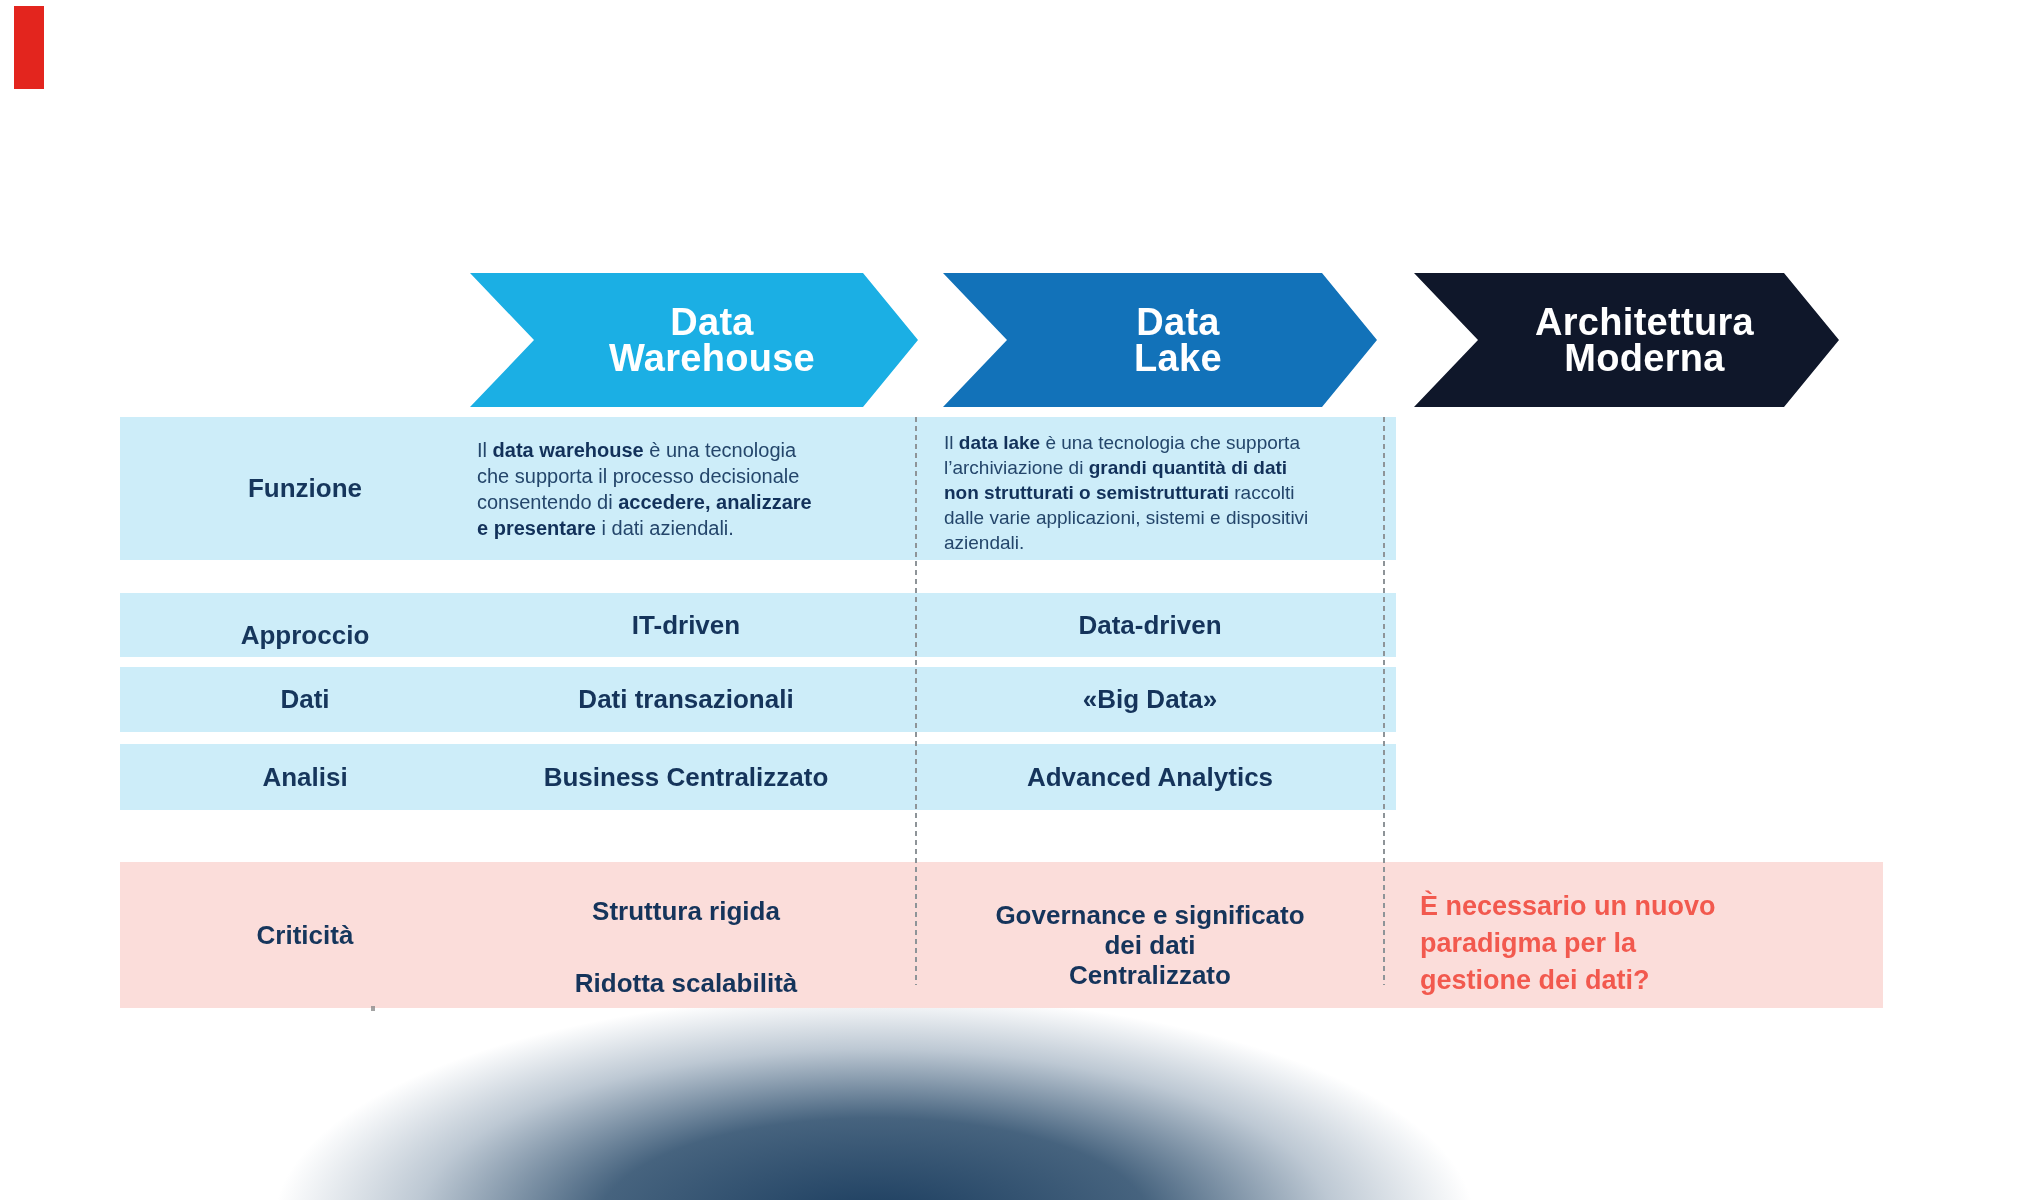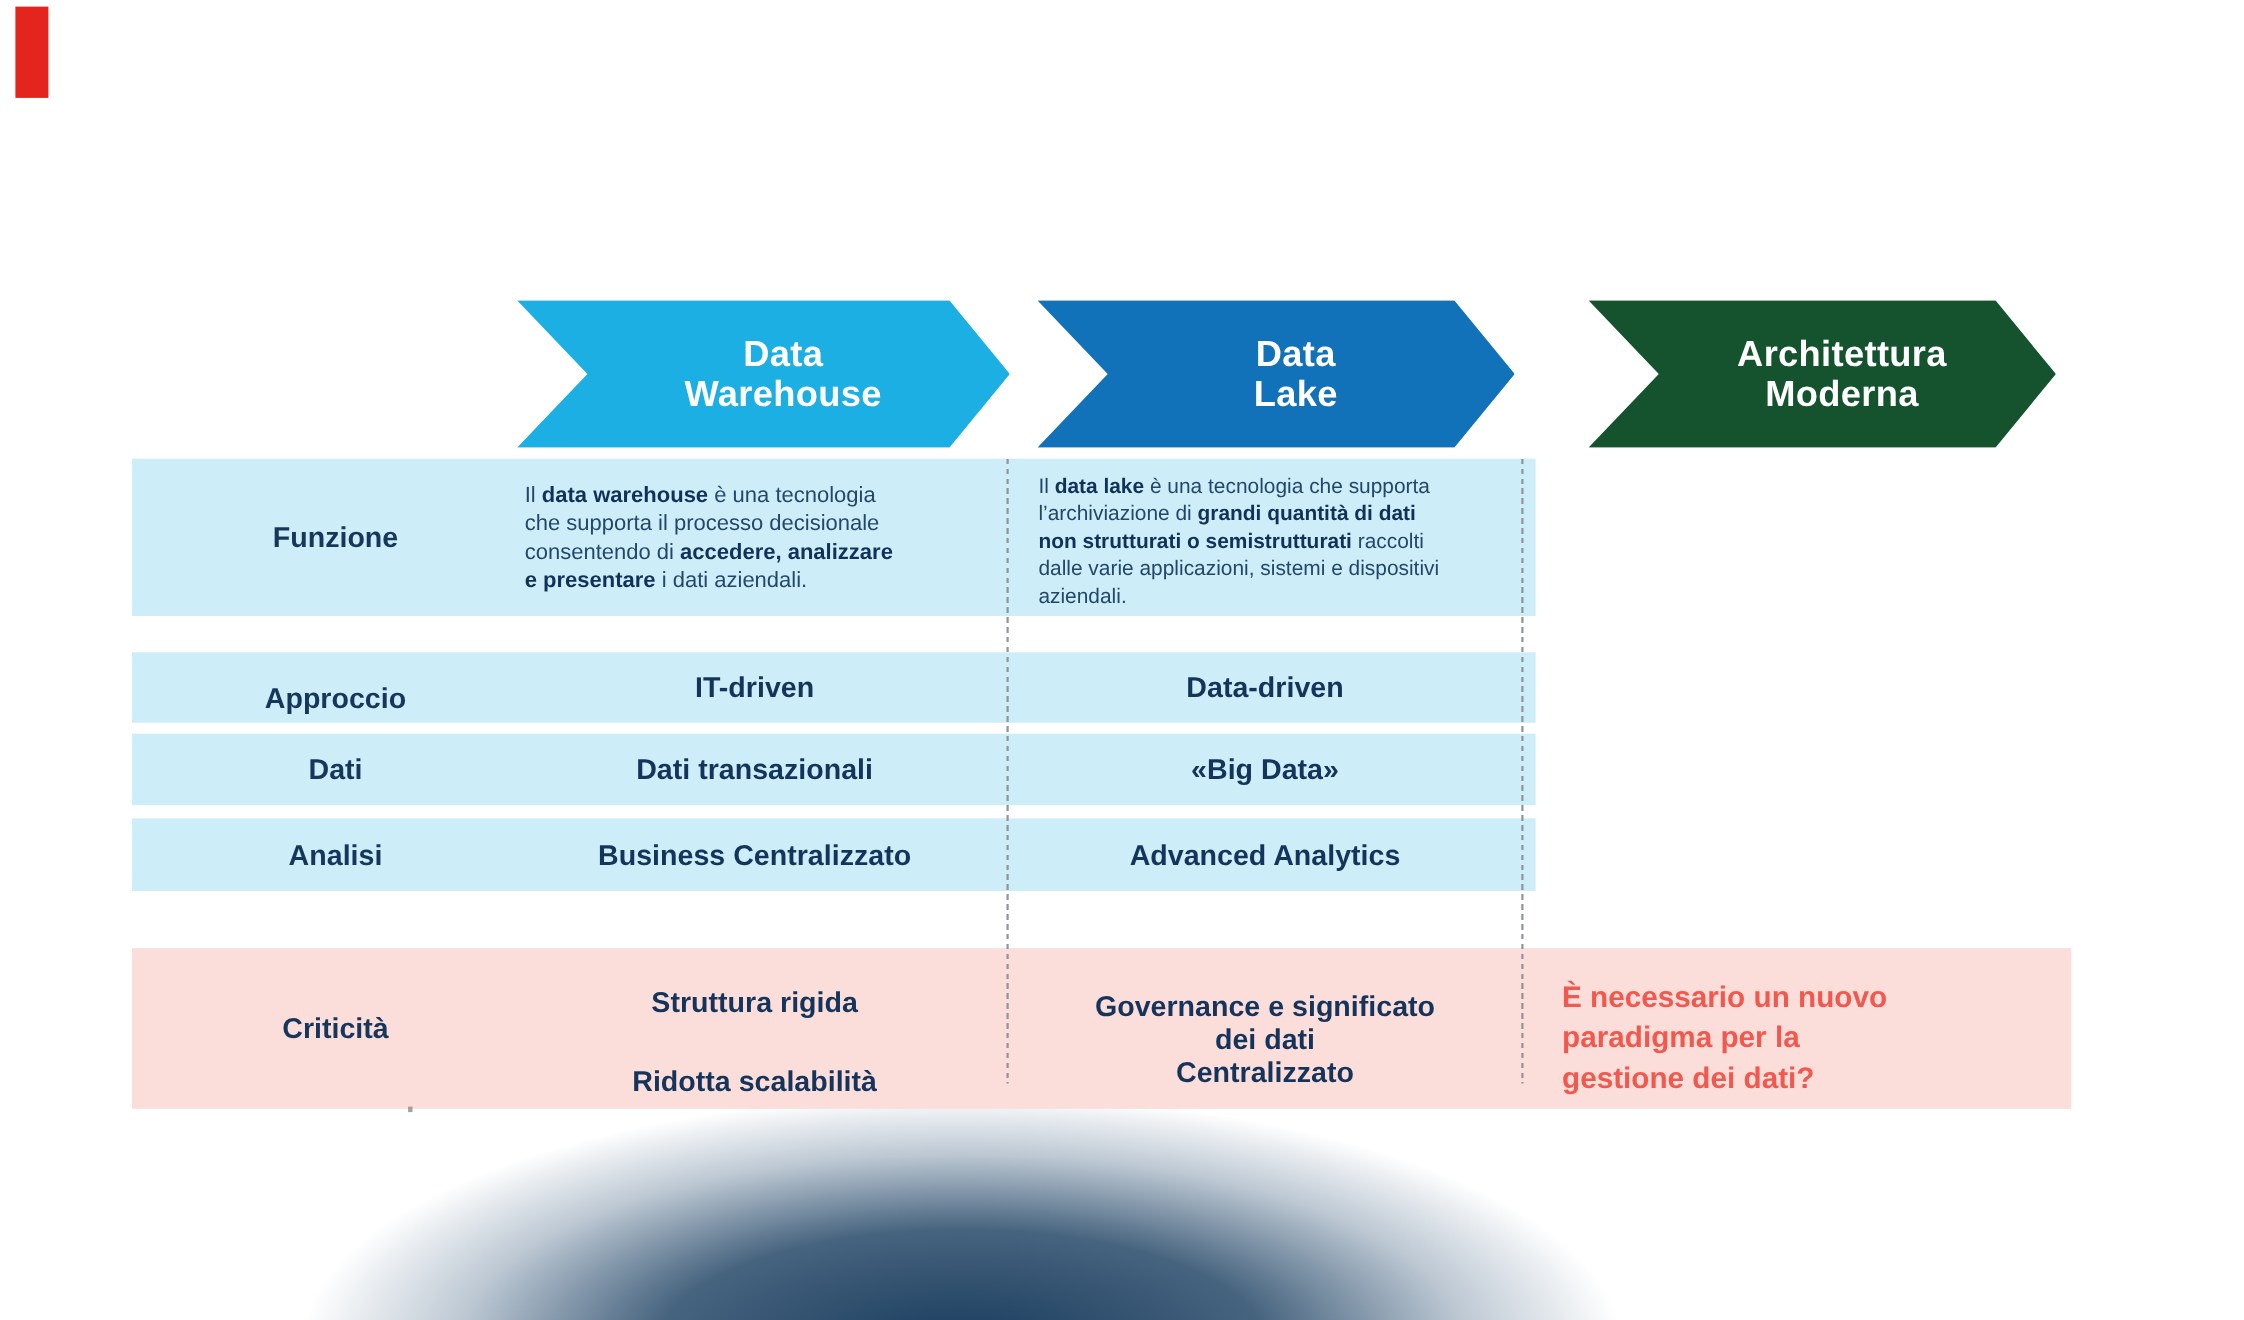--- a/index.html
+++ b/index.html
@@ -11,27 +11,27 @@
     font-family:"Liberation Sans", sans-serif;
     color:#17365D;
   }
   
   .arrow{
     position:absolute;top:273px;height:134px;
     display:flex;align-items:center;justify-content:center;
     clip-path:polygon(0 0, calc(100% - 55px) 0, 100% 50%, calc(100% - 55px) 100%, 0 100%, 64px 50%);
   }
   .arrow .arrow-label{
-    color:#fff;font-weight:700;font-size:33px;line-height:36px;
+    color:#fff;font-weight:700;font-size:38px;line-height:36px;
     text-align:center;white-space:pre-line;letter-spacing:.3px;
     padding-left:36px;
   }
   .a1{left:470px;width:448px;background:#1BAFE4;}
   .a2{left:943px;width:434px;background:#1272B9;}
-  .a3{left:1444px;width:425px;background:#14532d;}
+  .a3{left:1414px;width:425px;background:#0f172a;}
   
   .band{position:absolute;left:120px;width:1276px;background:#CDEDF9;}
   .band.funzione{top:417px;height:143px;}
   .band.approccio{top:593px;height:64px;}
   .band.dati{top:667px;height:65px;}
   .band.analisi{top:744px;height:66px;}
   .band.criticita{top:862px;height:146px;width:1763px;background:#FBDDDA;}
   
   .divider{
     position:absolute;top:417px;height:568px;width:2px;

